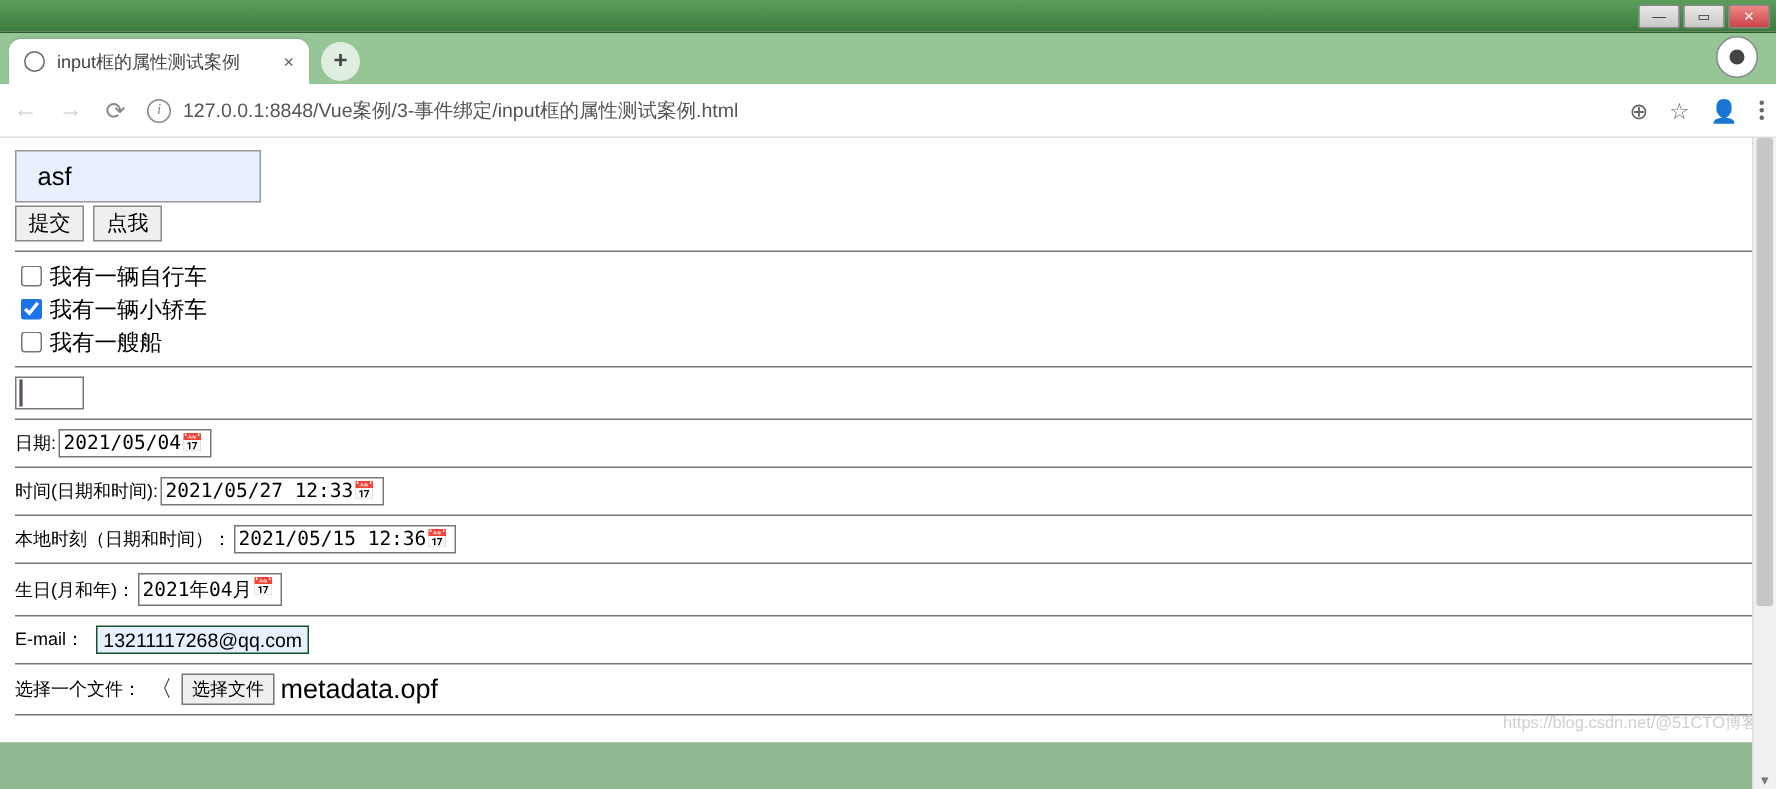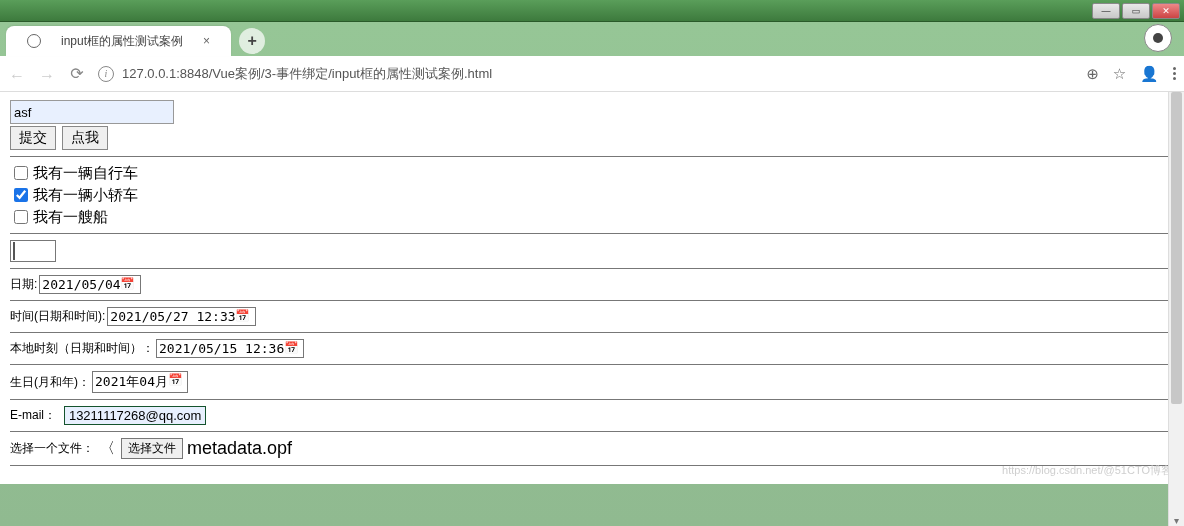--- a/index.html
+++ b/index.html
@@ -37,21 +37,21 @@
       height: 34px;
       display: flex; align-items: flex-end;
       padding-left: 6px;
       position: relative;
     }
     .tab {
       height: 30px;
       background: #fff;
       border-radius: 8px 8px 0 0;
       display: flex; align-items: center;
-      padding: 0 21px; gap: 20px;
+      padding: 0 10px; gap: 8px;
       min-width: 200px;
       font-size: 12px; color: #444;
       box-shadow: 0 -1px 2px rgba(0,0,0,0.08);
     }
     .tab .favicon {
       width: 14px; height: 14px; border: 1.5px solid #666; border-radius: 50%;
       display:inline-block; position:relative;
     }
     .tab .close-x { margin-left: auto; color:#666; font-size:12px; cursor:pointer;}
     .newtab {
@@ -81,24 +81,24 @@
 
     
     .page {
       padding: 6px 10px 12px 10px;
       background:#fff;
       position:relative;
     }
     .page hr { border:none; border-top:1px solid #777; margin:6px 0; }
     .row { margin: 2px 0; display:flex; align-items:center; gap:2px; }
     .txt-input {
-      font-family:inherit; font-size:13px;
-      border:1px solid #999; padding:1px 3px;
+      font-family:inherit; font-size:17px;
+      border:1px solid #999; padding:1px 14px;
       background:#e8f0fe;
-      width:164px; height:24px;
+      width:164px; height:35px;
     }
     .btn {
       font-family:inherit; font-size:14px;
       background:#efefef; border:1px solid #888;
       padding:2px 8px; margin-right:4px;
     }
     .cb-row { display:flex; align-items:center; gap:2px; font-size:15px; margin:2px 0;}
     .cb-row input { width:14px; height:14px; accent-color:#1a73e8;}
     .color-box {
       width:46px; height:22px; border:1px solid #777;

